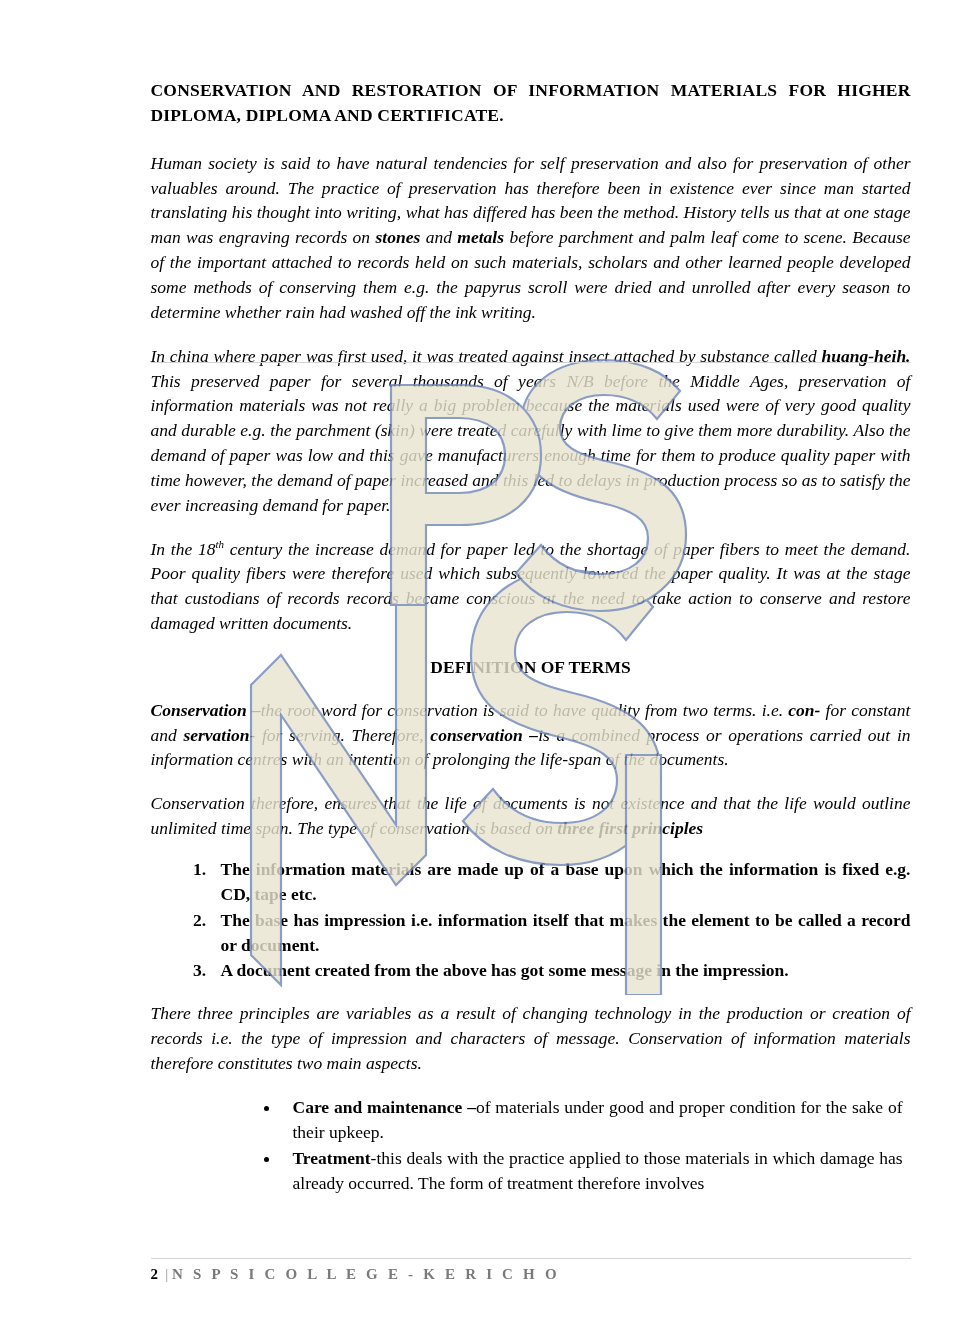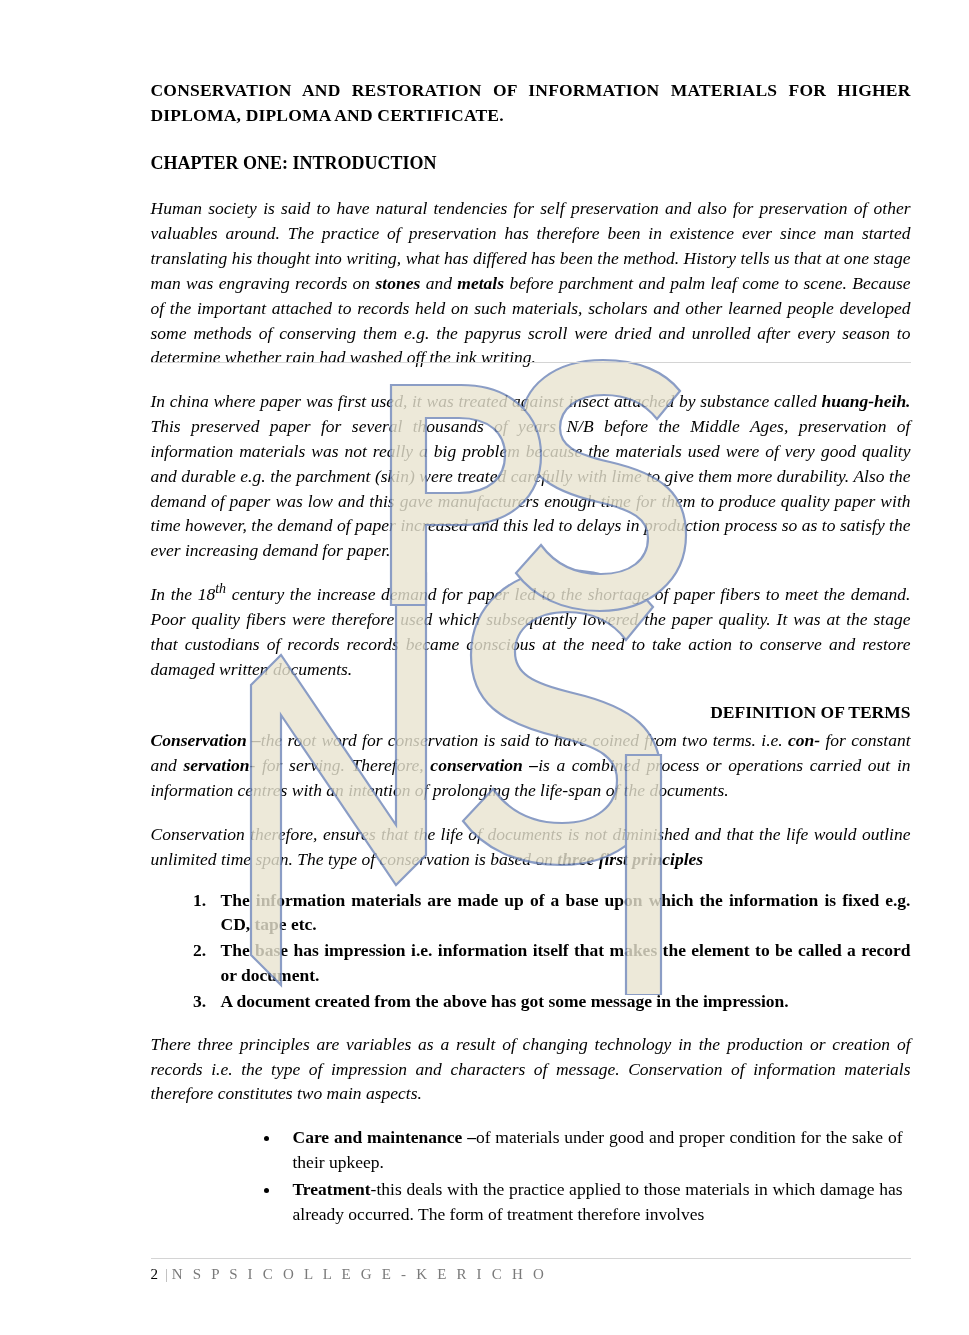--- a/index.html
+++ b/index.html
@@ -51,28 +51,28 @@
     margin-bottom: 19px;
     text-align: justify;
     font-style: italic;
   }
   .para.tight {
     margin-bottom: 16px;
   }
   .heading {
     font-weight: bold;
     font-size: 17.5px;
-    margin-bottom: 3px;
-    text-align: right;
+    margin-bottom: 18px;
+    text-align: center;
   }
   b, strong {
     font-weight: bold;
   }
   sup {
-    font-size: 14px;
+    font-size: 11px;
     vertical-align: super;
     line-height: 0;
   }
   ol.principles {
     margin: 0 0 18px 0;
     padding-left: 60px;
     list-style-type: decimal;
   }
   ol.principles li {
     margin-bottom: 1px;
@@ -100,21 +100,21 @@
   .rule.top { top: 362px; }
   .rule.bottom { top: 1258px; }
   .footer {
     position: absolute;
     left: 105px;
     top: 1266px;
     width: 760px;
     font-size: 15px;
     letter-spacing: 3.2px;
     color: #7a7a7a;
-    font-weight: normal;
+    font-weight: bold;
   }
   .footer .pagenum {
     color: #000000;
   }
   .footer .sep {
     color: #b0b0b0;
     letter-spacing: 0;
   }
   
   .watermark {
@@ -136,33 +136,32 @@
 
 <div class="page">
 
   <div class="content">
 
     <h1 class="title">
       <span>CONSERVATION AND RESTORATION OF INFORMATION MATERIALS FOR</span>
       <span>HIGHER DIPLOMA, DIPLOMA AND CERTIFICATE.</span>
     </h1>
 
-    <h2 class="chapter">CHAPTER ONE: INTRODUCTION</h2>
 
     <p class="para"><span>Human society is said to have natural tendencies for self preservation and also for preservation of other valuables around. The practice of preservation has therefore been in existence ever since man started translating his thought into writing, what has differed has been the method. History tells us that at one stage man was engraving records on </span><b>stones</b><span> and </span><b>metals</b><span> before parchment and palm leaf come to scene. Because of the important attached to records held on such materials, scholars and other learned people developed some methods of conserving them e.g. the papyrus scroll were dried and unrolled after every season to determine whether rain had washed off the ink writing.</span></p>
 
     <p class="para"><span>In china where paper was first used, it was treated against insect attached by substance called </span><b>huang-heih.</b><span> This preserved paper for several thousands of years N/B before the Middle Ages, preservation of information materials was not really a big problem because the materials used were of very good quality and durable e.g. the parchment (skin) were treated carefully with lime to give them more durability. Also the demand of paper was low and this gave manufacturers enough time for them to produce quality paper with time however, the demand of paper increased and this led to delays in production process so as to satisfy the ever increasing demand for paper.</span></p>
 
     <p class="para"><span>In the 18</span><sup>th</sup><span> century the increase demand for paper led to the shortage of paper fibers to meet the demand. Poor quality fibers were therefore used which subsequently lowered the paper quality. It was at the stage that custodians of records records became conscious at the need to take action to conserve and restore damaged written documents.</span></p>
 
     <h2 class="heading">DEFINITION OF TERMS</h2>
 
-    <p class="para"><b>Conservation –</b><span>the root word for conservation is said to have coined from two terms. i.e. </span><b>con-</b><span> for constant and </span><b>servation</b><span>- for serving. Therefore, </span><b>conservation –</b><span>is a combined process or operations carried out in information centres with an intention of prolonging the life-span of the documents.</span></p>
+    <p class="para"><b>Conservation –</b><span>the root word for conservation is said to have quality from two terms. i.e. </span><b>con-</b><span> for constant and </span><b>servation</b><span>- for serving. Therefore, </span><b>conservation –</b><span>is a combined process or operations carried out in information centres with an intention of prolonging the life-span of the documents.</span></p>
 
-    <p class="para tight"><span>Conservation therefore, ensures that the life of documents is not diminished and that the life would outline unlimited time span. The type of conservation is based on </span><b>three first principles</b></p>
+    <p class="para tight"><span>Conservation therefore, ensures that the life of documents is not existence and that the life would outline unlimited time span. The type of conservation is based on </span><b>three first principles</b></p>
 
     <ol class="principles">
       <li>The information materials are made up of a base upon which the information is fixed e.g. CD, tape etc.</li>
       <li>The base has impression i.e. information itself that makes the element to be called a record or document.</li>
       <li>A document created from the above has got some message in the impression.</li>
     </ol>
 
     <p class="para">There three principles are variables as a result of changing technology in the production or creation of records i.e. the type of impression and characters of message. Conservation of information materials therefore constitutes two main aspects.</p>
 
     <ul class="aspects">

